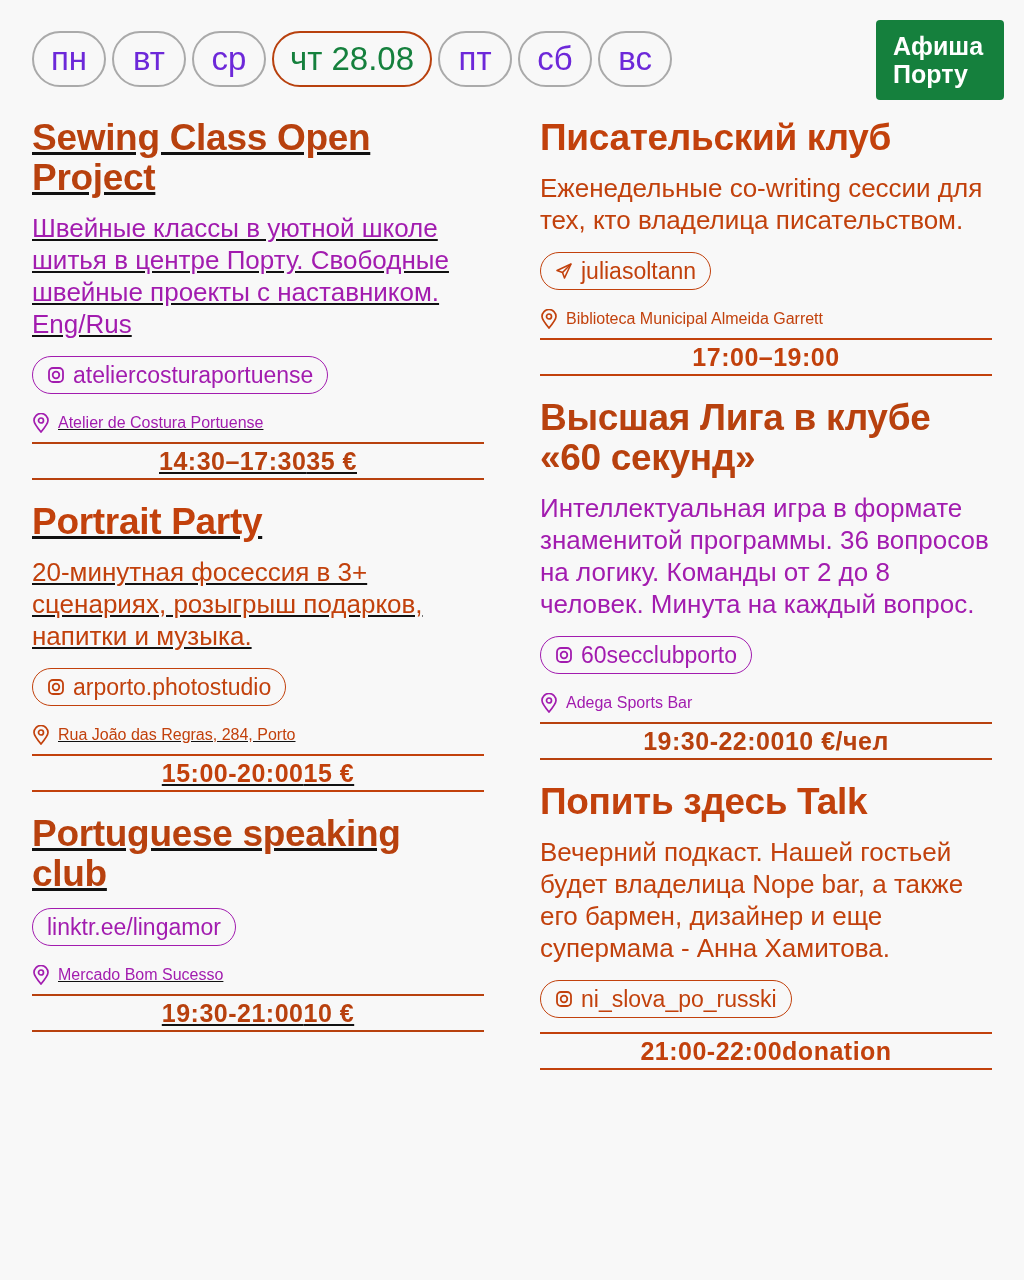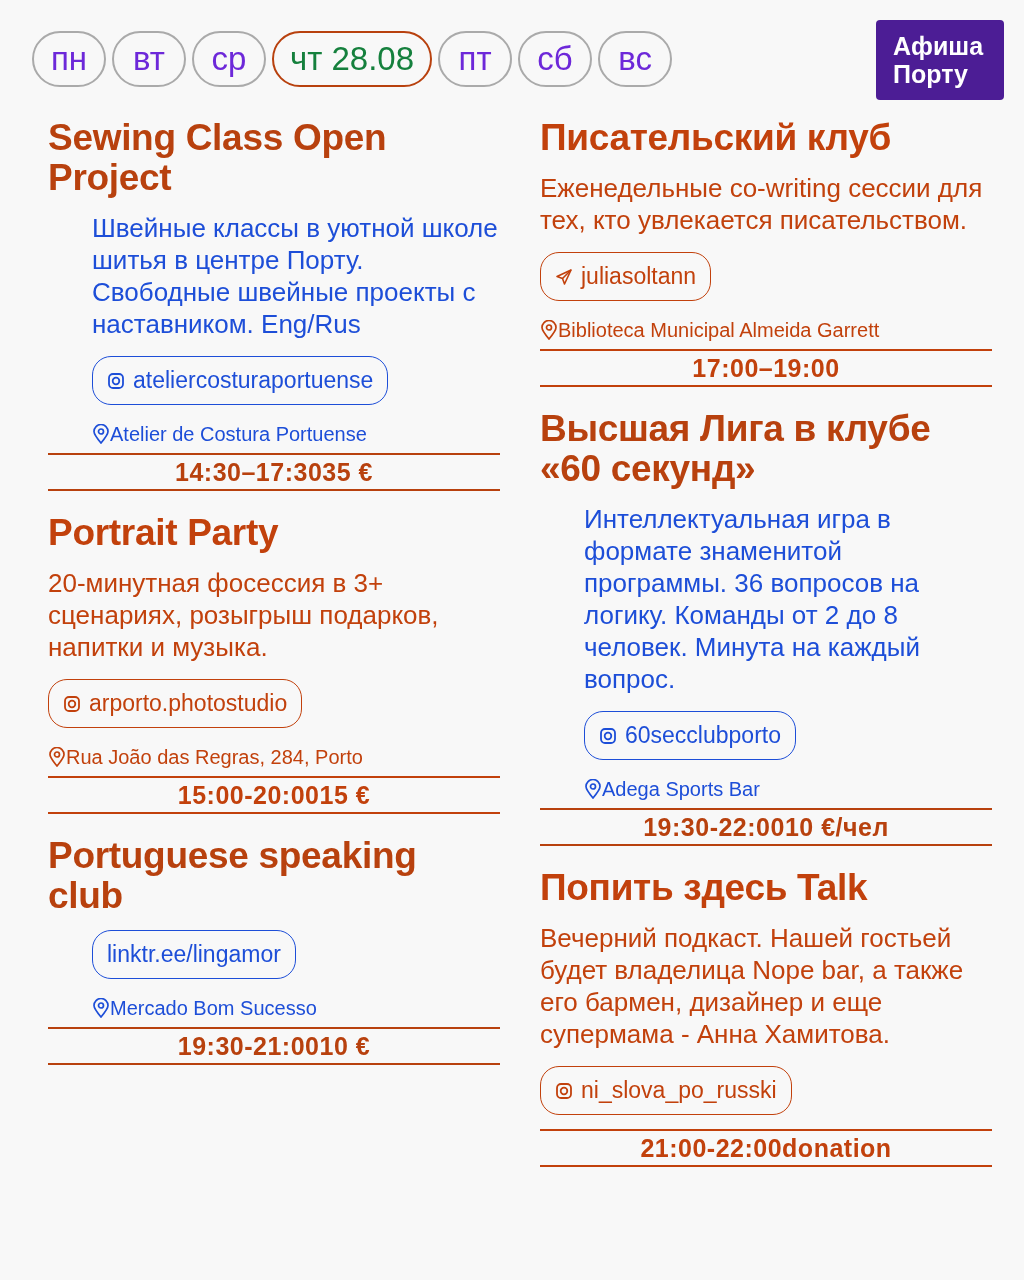--- a/index.html
+++ b/index.html
@@ -13,46 +13,46 @@
   .days { position:absolute; left:32px; top:31px; display:flex; gap:6px; }
   .day {
     height:56px; box-sizing:border-box;
     border:2.5px solid #aaaaaa; border-radius:28px;
     color:#6d28d9; font-size:33px; line-height:51px;
     padding:0 14px; text-align:center; min-width:74px;
   }
   .day.active { border-color:#b8410e; color:#15803d; padding:0 16px; }
   .brand {
     position:absolute; left:876px; top:20px; width:128px; height:80px;
-    background:#4c1d95; border-radius:4px; color:#fff;
+    background:#15803d; border-radius:4px; color:#fff;
     font-weight:bold; font-size:25px; line-height:28px;
     box-sizing:border-box; padding:12px 0 0 17px;
   }
   .col { position:absolute; width:452px; }
-  .col.left { left:48px; top:118px; }
+  .col.left { left:32px; top:118px;text-decoration:underline; }
   .col.right { left:540px; top:118px; }
   .event { margin-bottom:22px; }
   .title { font-weight:bold; font-size:37px; line-height:40px; margin:0 0 14px 0; letter-spacing:-0.3px; }
   .desc { font-size:26px; line-height:32px; margin:0 0 16px 0; }
   .tag {
     display:inline-flex; align-items:center; gap:8px;
-    height:49px; box-sizing:border-box; border:1.5px solid currentColor;
+    height:38px; box-sizing:border-box; border:1.5px solid currentColor;
     border-radius:19px; padding:0 14px; font-size:23px; margin-bottom:14px;
   }
   .tag svg { width:18px; height:18px; }
-  .loc { display:flex; align-items:center; font-size:20px; line-height:30px; padding-bottom:4px; }
+  .loc { display:flex; align-items:center; gap:8px; font-size:16px; line-height:30px; padding-bottom:4px; }
   .loc svg { width:18px; height:20px; }
   .bar {
     display:flex; justify-content:center; align-items:center;
     border-top:2.5px solid currentColor; border-bottom:2.5px solid currentColor;
     font-weight:bold; font-size:25px; height:34px; letter-spacing:0.5px;
   }
   .orange { color:#b8410e; }
   .black { color:#c2410c; }
-  .orange .desc, .orange .loc, .orange .tag { color:#1d4ed8;margin-left:44px; }
+  .orange .desc, .orange .loc, .orange .tag { color:#a21caf; }
 </style>
 </head>
 <body>
 
 <div class="days">
   <div class="day">пн</div>
   <div class="day">вт</div>
   <div class="day">ср</div>
   <div class="day active">чт 28.08</div>
   <div class="day">пт</div>
@@ -129,21 +129,21 @@
       <span>19:30-21:00</span>
       <span>10 €</span>
     </div>
   </div>
 </div>
 
 <div class="col right">
 
   <div class="event black">
     <div class="title">Писательский клуб</div>
-    <div class="desc">Еженедельные co-writing сессии для тех, кто увлекается писательством.</div>
+    <div class="desc">Еженедельные co-writing сессии для тех, кто владелица писательством.</div>
     <div class="tag">
       <svg viewBox="0 0 18 18" fill="none" stroke="currentColor" stroke-width="1.6" stroke-linejoin="round">
           <path d="M16 2 L2 8.5 L7.5 10.5 L9.5 16 Z"></path>
           <path d="M16 2 L7.5 10.5"></path>
         </svg>
       <span>juliasoltann</span>
     </div>
     <div class="loc">
       <svg viewBox="0 0 18 20" fill="none" stroke="currentColor" stroke-width="1.7">
           <path d="M9 19 C4 13 2 10 2 7.5 A7 7 0 0 1 16 7.5 C16 10 14 13 9 19Z"></path>

